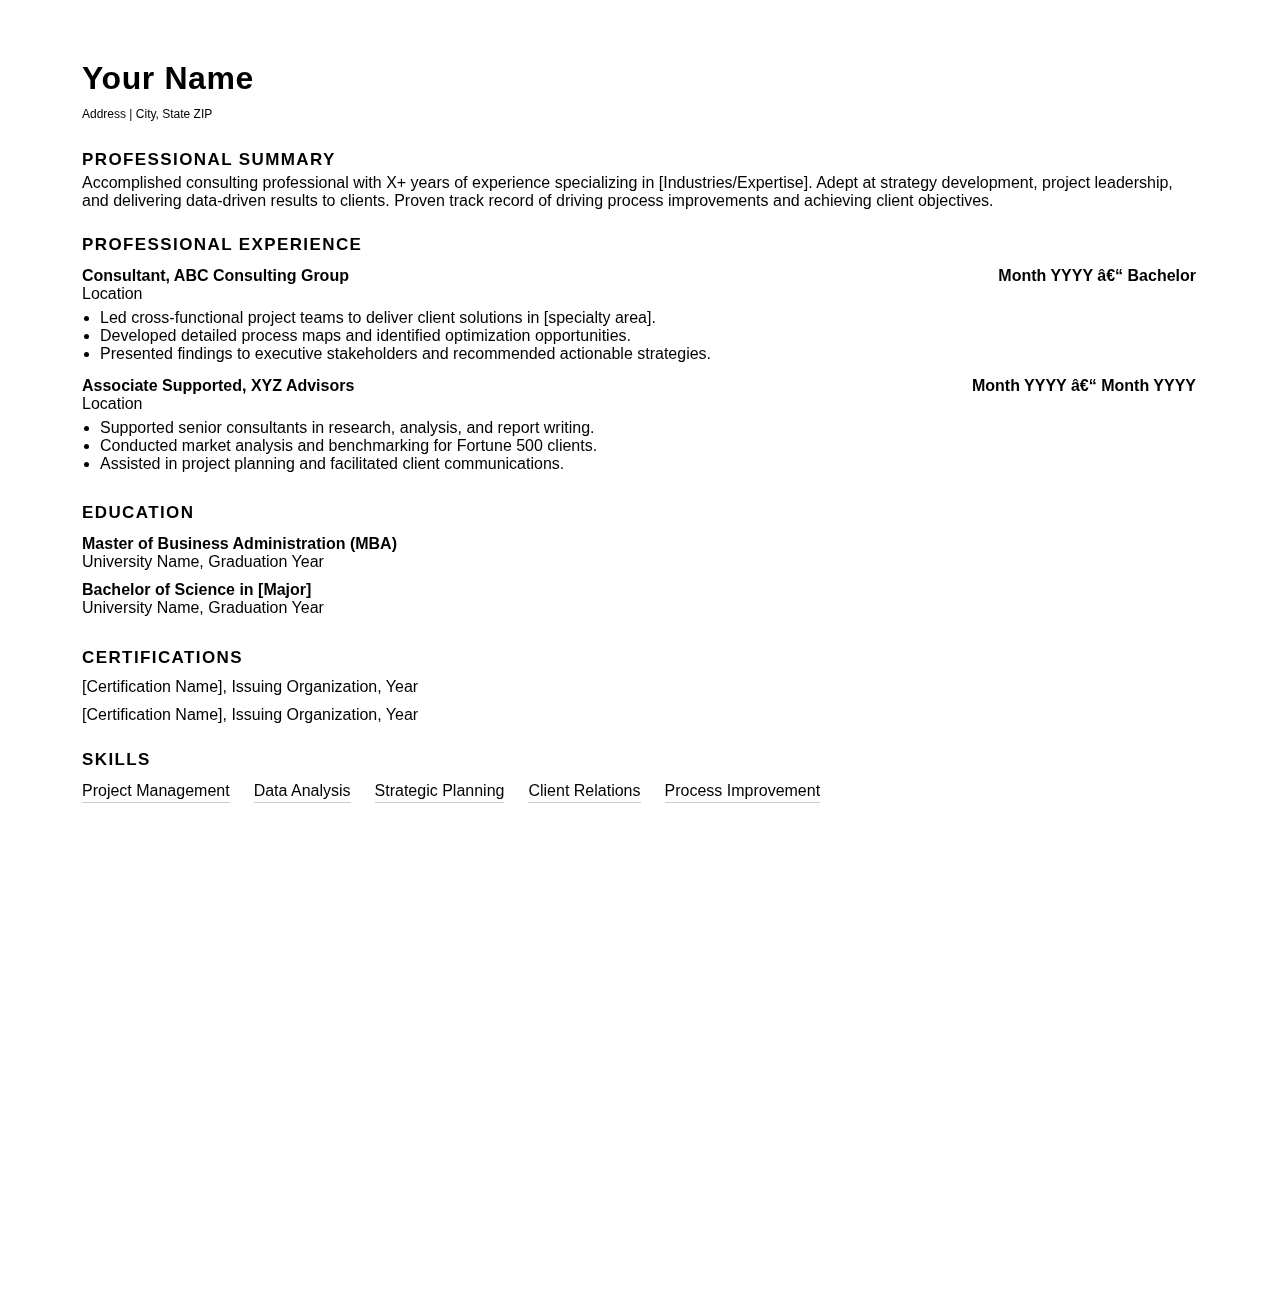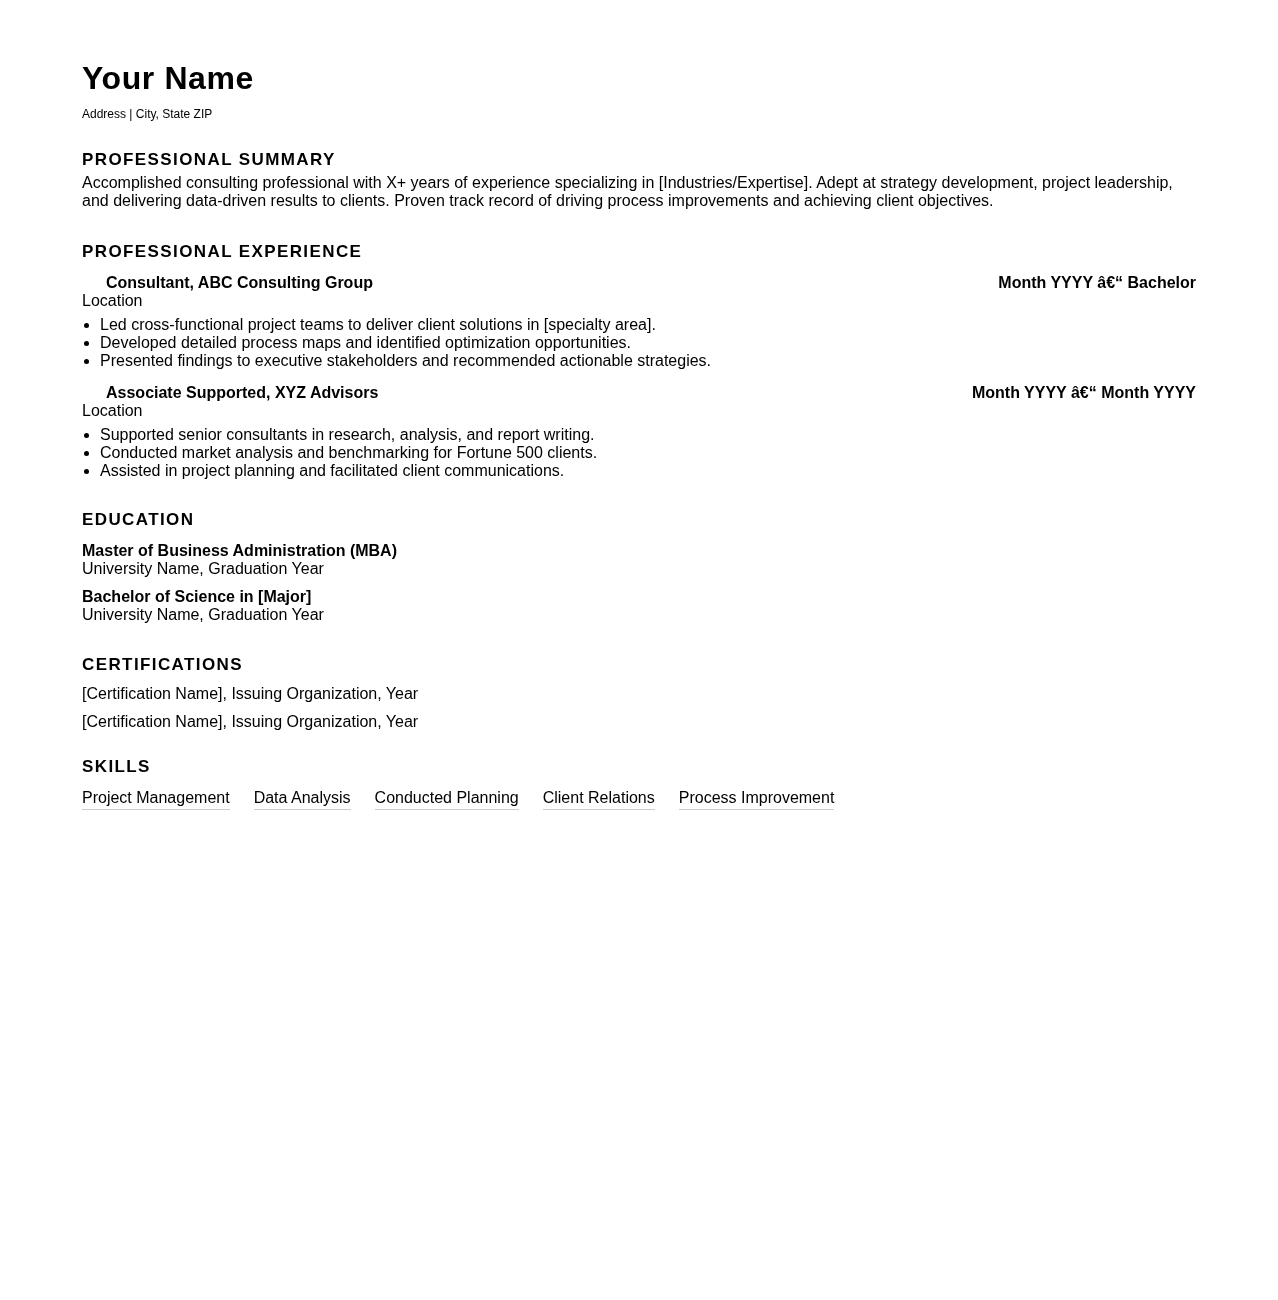--- a/index.html
+++ b/index.html
@@ -38,29 +38,28 @@
       letter-spacing: 1.4px;
       line-height: 20px;
       margin: 0;
     }
     .summary-title { margin-top: 27px; }
     .summary-text {
       margin-top: 4px;
       font-size: 16px;
       line-height: 18px;
     }
-    .exp-title { margin-top: 32px; }
+    .exp-title { margin-top: 25px; }
     .job { margin-top: 12px; }
     .job + .job { margin-top: 14px; }
     .job-head {
       display: flex;
       justify-content: space-between;
       font-weight: bold;
       line-height: 18px;
-      margin-left: 24px;
     }
     .job-loc { line-height: 18px; }
     .bullets {
       margin: 6px 0 0 0;
       padding: 0 0 0 18px;
       list-style: disc;
     }
     .bullets li {
       line-height: 18px;
     }
@@ -147,19 +146,19 @@
       <div class="cert-item">[Certification Name], Issuing Organization, Year</div>
       <div class="cert-item">[Certification Name], Issuing Organization, Year</div>
     </div>
   </section>
 
   <section>
     <h2 class="section-title skills-title">SKILLS</h2>
     <div class="skills">
       <span class="skill">Project Management</span>
       <span class="skill">Data Analysis</span>
-      <span class="skill">Conducted Planning</span>
+      <span class="skill">Strategic Planning</span>
       <span class="skill">Client Relations</span>
       <span class="skill">Process Improvement</span>
     </div>
   </section>
 
 </div>
 
 </body></html>

